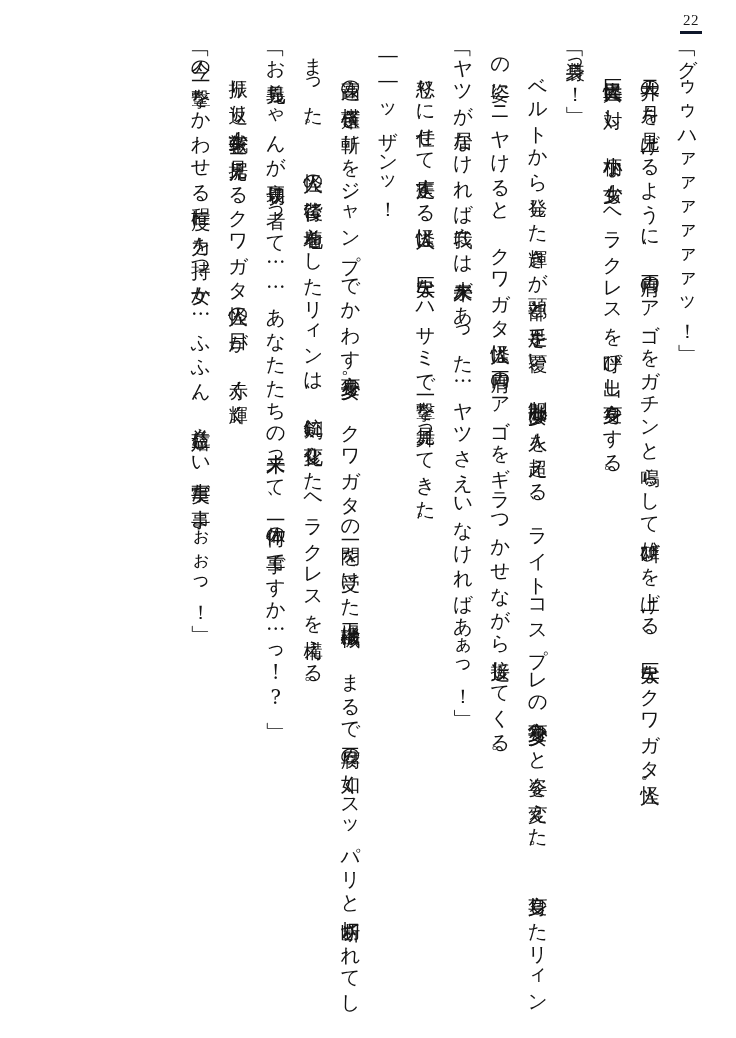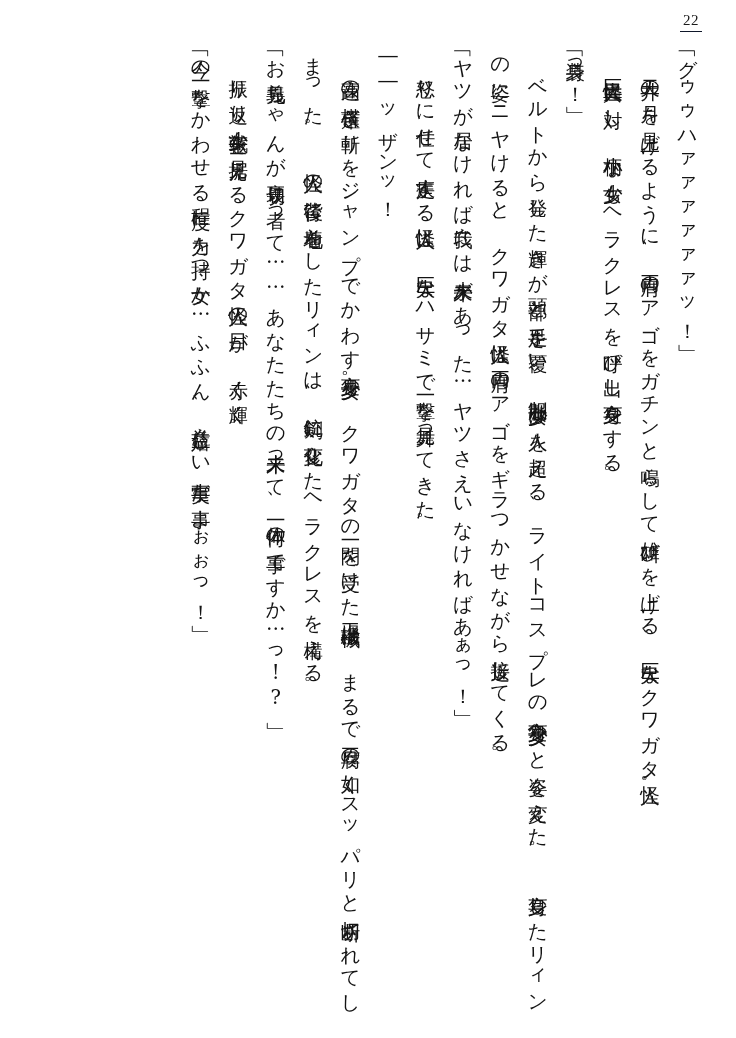--- a/index.html
+++ b/index.html
@@ -23,21 +23,21 @@
   }
   
   .page-number {
     position: absolute;
     top: 12px;
     right: 34px;
     font-size: 15px;
     line-height: 1.1;
     letter-spacing: 0.5px;
     color: #1a1a1a;
-    border-bottom: 1px solid #0f172a;
+    border-bottom: 3px solid #0f172a;
     padding: 0 3px 2px 3px;
     font-family: "Liberation Serif", "DejaVu Serif", serif;
   }
   
   .text-block {
     position: absolute;
     top: 44px;
     right: 30px;
     left: 44px;
     bottom: 34px;

